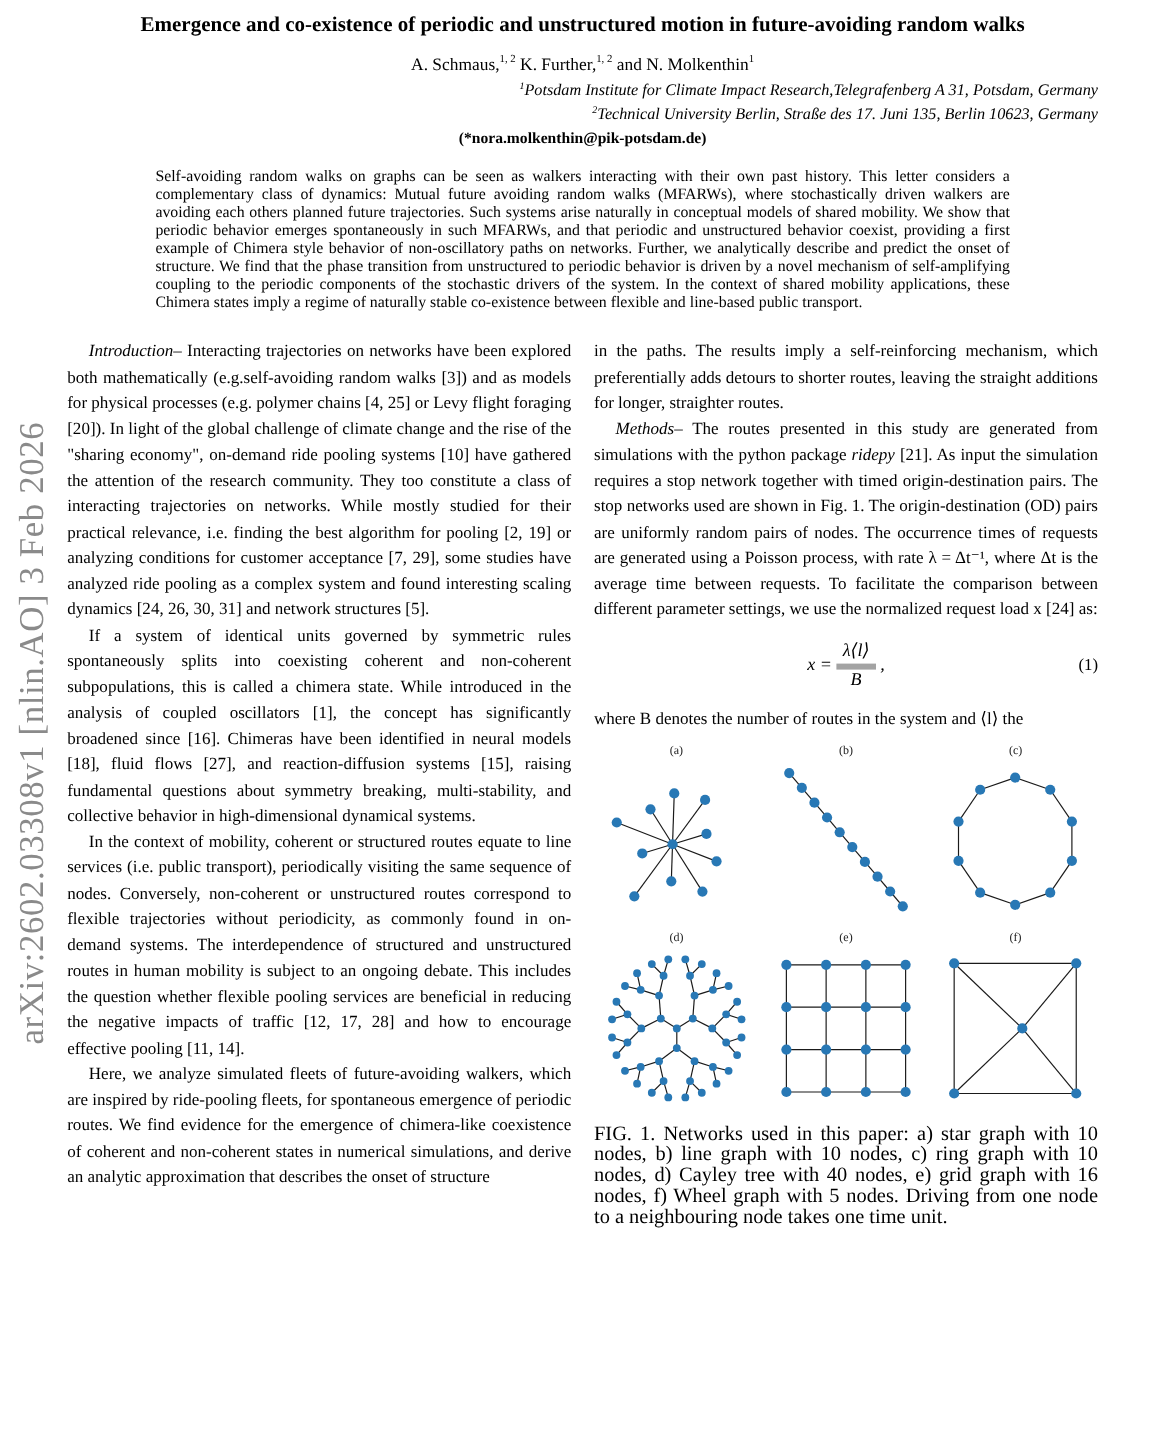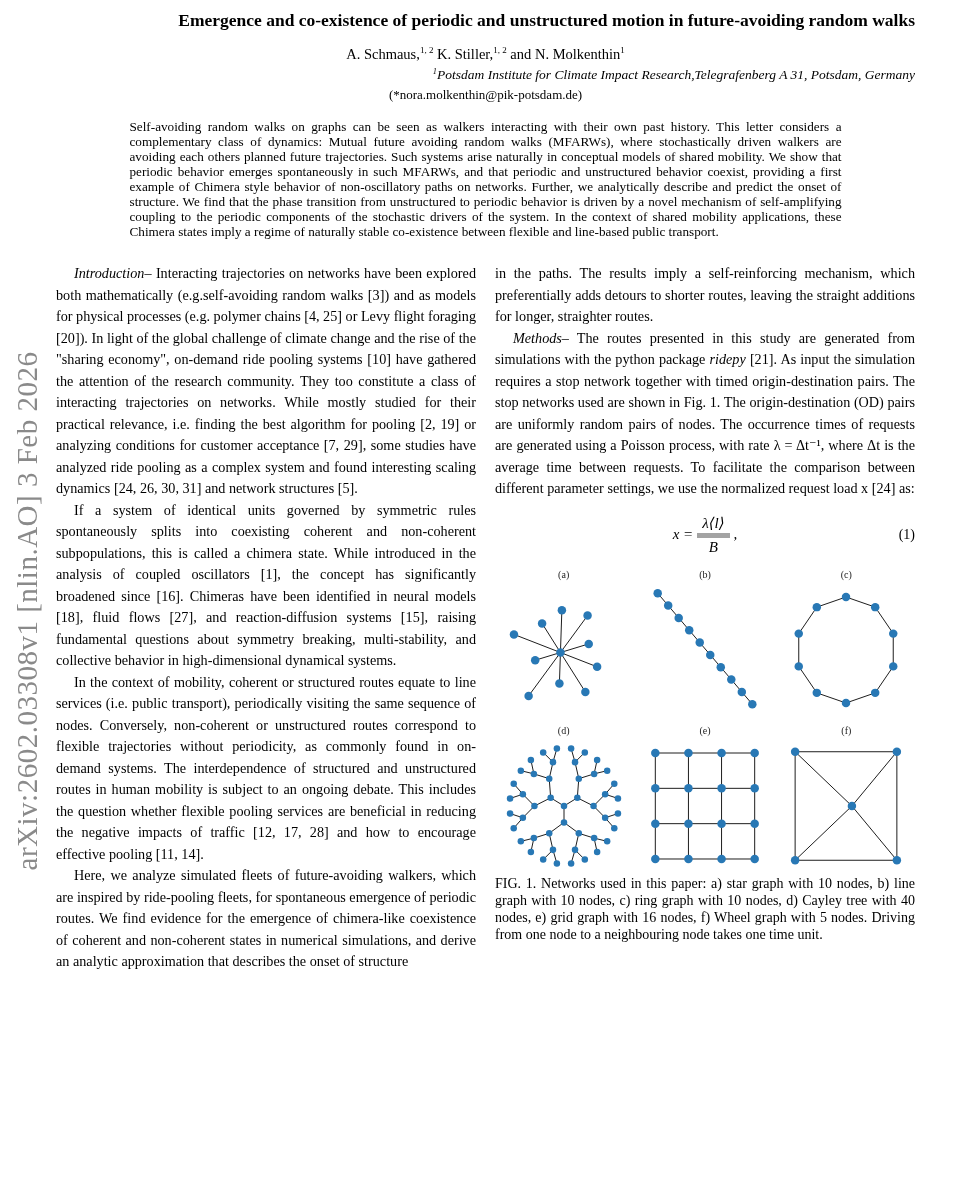--- a/index.html
+++ b/index.html
@@ -9,25 +9,25 @@
     position:relative; width:971px; height:1200px; background:#ffffff;
     margin:0 auto; overflow:hidden; padding:6px 56px 0 56px;
   }
   
   .arxiv-stamp {
     position:absolute; left:-293px; top:594px; width:640px; height:34px;
     text-align:center; transform:rotate(-90deg); transform-origin:center;
     font-size:29px; line-height:34px; color:#8a8a8a; letter-spacing:.5px;
     white-space:nowrap;
   }
-  .title { text-align:right; font-size:17.5px; font-weight:bold; margin-top:4px; }
+  .title { text-align:center; font-size:17.5px; font-weight:bold; margin-top:4px; }
   .authors { text-align:center; font-size:14.5px; margin-top:15px; }
   sup { font-size:.62em; vertical-align:super; line-height:0;margin-top:44px; }
   .affil { text-align:right; font-style:italic; font-size:13.5px; margin-top:4px; }
-  .plainline { text-align:center; font-size:13px; margin-top:4px; }
+  .plainline { text-align:center; font-size:13px; margin-top:4px;font-weight:bold; }
   .abstract {
     width:712px; margin:16px auto 0; text-align:justify;
     font-size:13.2px; line-height:15px;
   }
   .columns { display:flex; gap:19px; margin-top:24px; }
   .col { width:420px; }
   .col p {
     text-align:justify; font-size:14.2px; line-height:21.5px;
     text-indent:18px; margin:0;
   }
@@ -39,37 +39,38 @@
   .frac { display:inline-block; text-align:center; vertical-align:middle; margin:0 4px; }
   .frac .num { display:block; padding:0 5px 1px; border-bottom:5px solid #a3a3a3; }
   .frac .den { display:block; padding-top:1px; }
   .eq-number { position:absolute; right:0; top:50%; transform:translateY(-50%); font-style:normal; font-size:14px; }
   
   .figure { margin-top:10px; }
   .fig-grid { display:grid; grid-template-columns:repeat(3,1fr); column-gap:4px; row-gap:6px; }
   .fig-panel { display:flex; flex-direction:column; align-items:center; }
   .panel-label { font-size:10px; color:#222; line-height:12px; }
   .net-svg { width:136px; height:138px; display:block; }
-  .fig-caption { margin-top:0; font-size:14px; line-height:17.2px; text-align:justify; }
+  .fig-caption { margin-top:10px; font-size:17px; line-height:17.2px; text-align:justify; }
 </style>
 </head>
 <body>
 
 <div class="page">
 
   <div class="arxiv-stamp">arXiv:2602.03308v1 [nlin.AO] 3 Feb 2026</div>
 
   <div>
     <h1 class="title">Emergence and co-existence of periodic and unstructured motion in future-avoiding random walks</h1>
 
     <div class="authors">
-      <span>A. Schmaus,</span><sup>1, 2</sup><span> K. Stiller,</span><sup>1, 2</sup><span> and N. Molkenthin</span><sup>1</sup>
+      <span>A. Schmaus,</span><sup>1, 2</sup><span> K. Further,</span><sup>1, 2</sup><span> and N. Molkenthin</span><sup>1</sup>
     </div>
 
     <div class="affil"><sup>1</sup><span>Potsdam Institute for Climate Impact Research,Telegrafenberg A 31, Potsdam, Germany</span></div>
+    <div class="affil"><sup>2</sup><span>Technical University Berlin, Straße des 17. Juni 135, Berlin 10623, Germany</span></div>
 
     <div class="plainline">(*nora.molkenthin@pik-potsdam.de)</div>
   </div>
 
   <div class="abstract">Self-avoiding random walks on graphs can be seen as walkers interacting with their own past history. This letter considers a complementary class of dynamics: Mutual future avoiding random walks (MFARWs), where stochastically driven walkers are avoiding each others planned future trajectories. Such systems arise naturally in conceptual models of shared mobility. We show that periodic behavior emerges spontaneously in such MFARWs, and that periodic and unstructured behavior coexist, providing a first example of Chimera style behavior of non-oscillatory paths on networks. Further, we analytically describe and predict the onset of structure. We find that the phase transition from unstructured to periodic behavior is driven by a novel mechanism of self-amplifying coupling to the periodic components of the stochastic drivers of the system. In the context of shared mobility applications, these Chimera states imply a regime of naturally stable co-existence between flexible and line-based public transport.</div>
 
   <div class="columns">
 
     <div class="col">
       <p><span class="em">Introduction–</span><span> Interacting trajectories on networks have been explored both mathematically (e.g.self-avoiding random walks [3]) and as models for physical processes (e.g. polymer chains [4, 25] or Levy flight foraging [20]). In light of the global challenge of climate change and the rise of the "sharing economy", on-demand ride pooling systems [10] have gathered the attention of the research community. They too constitute a class of interacting trajectories on networks. While mostly studied for their practical relevance, i.e. finding the best algorithm for pooling [2, 19] or analyzing conditions for customer acceptance [7, 29], some studies have analyzed ride pooling as a complex system and found interesting scaling dynamics [24, 26, 30, 31] and network structures [5].</span></p>
@@ -87,20 +88,21 @@
           <span>x =</span>
           <span class="frac">
             <span class="num">λ⟨l⟩</span>
             <span class="den">B</span>
           </span>
           <span>,</span>
         </span>
         <span class="eq-number">(1)</span>
       </div>
 
+      <p class="noindent">where B denotes the number of routes in the system and ⟨l⟩ the</p>
 
       <figure class="figure">
         <div id="fig-grid" class="fig-grid">
             <div class="fig-panel">
               <div class="panel-label">(a)</div>
               <svg viewBox="0 0 136 140" class="net-svg">
                 <line x1="64.4" y1="72.56" x2="101.5991594287562" y2="87.04400338691826" stroke="#1a1a1a" stroke-width="1"></line>
                 <line x1="64.4" y1="72.56" x2="89.663629860451" y2="112.59247868851253" stroke="#1a1a1a" stroke-width="1"></line>
                 <line x1="64.4" y1="72.56" x2="63.34652558315306" y2="103.8993366342347" stroke="#1a1a1a" stroke-width="1"></line>
                 <line x1="64.4" y1="72.56" x2="32.09921104871039" y2="116.57452118631507" stroke="#1a1a1a" stroke-width="1"></line>

